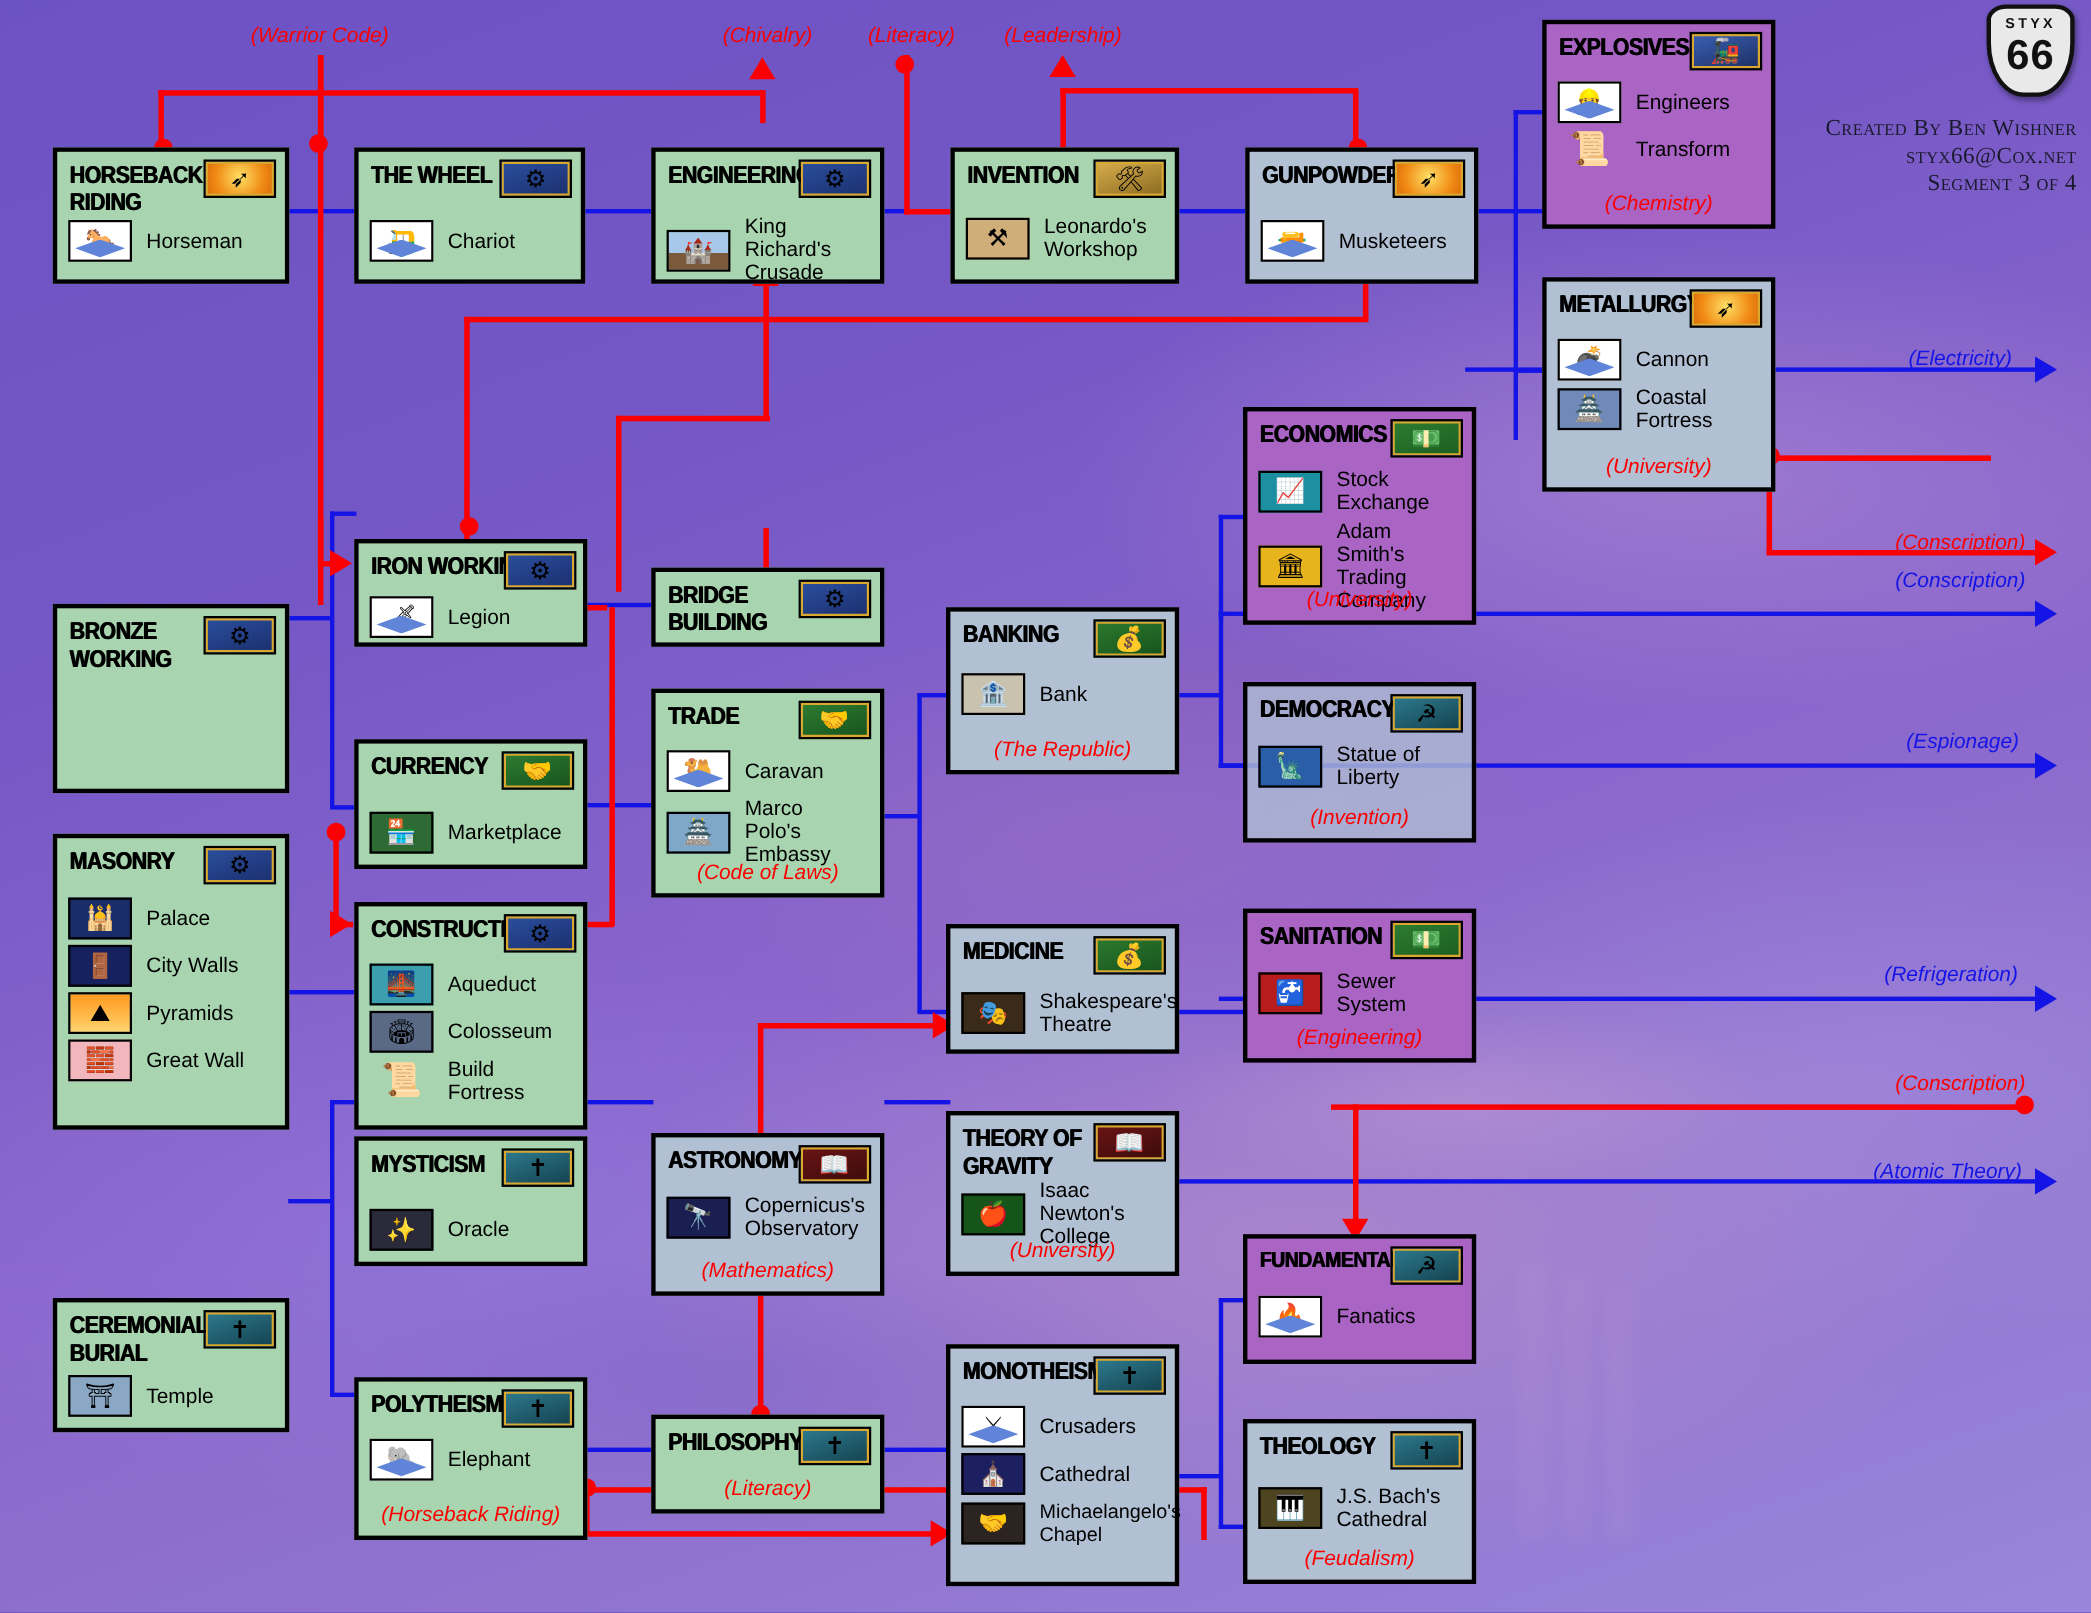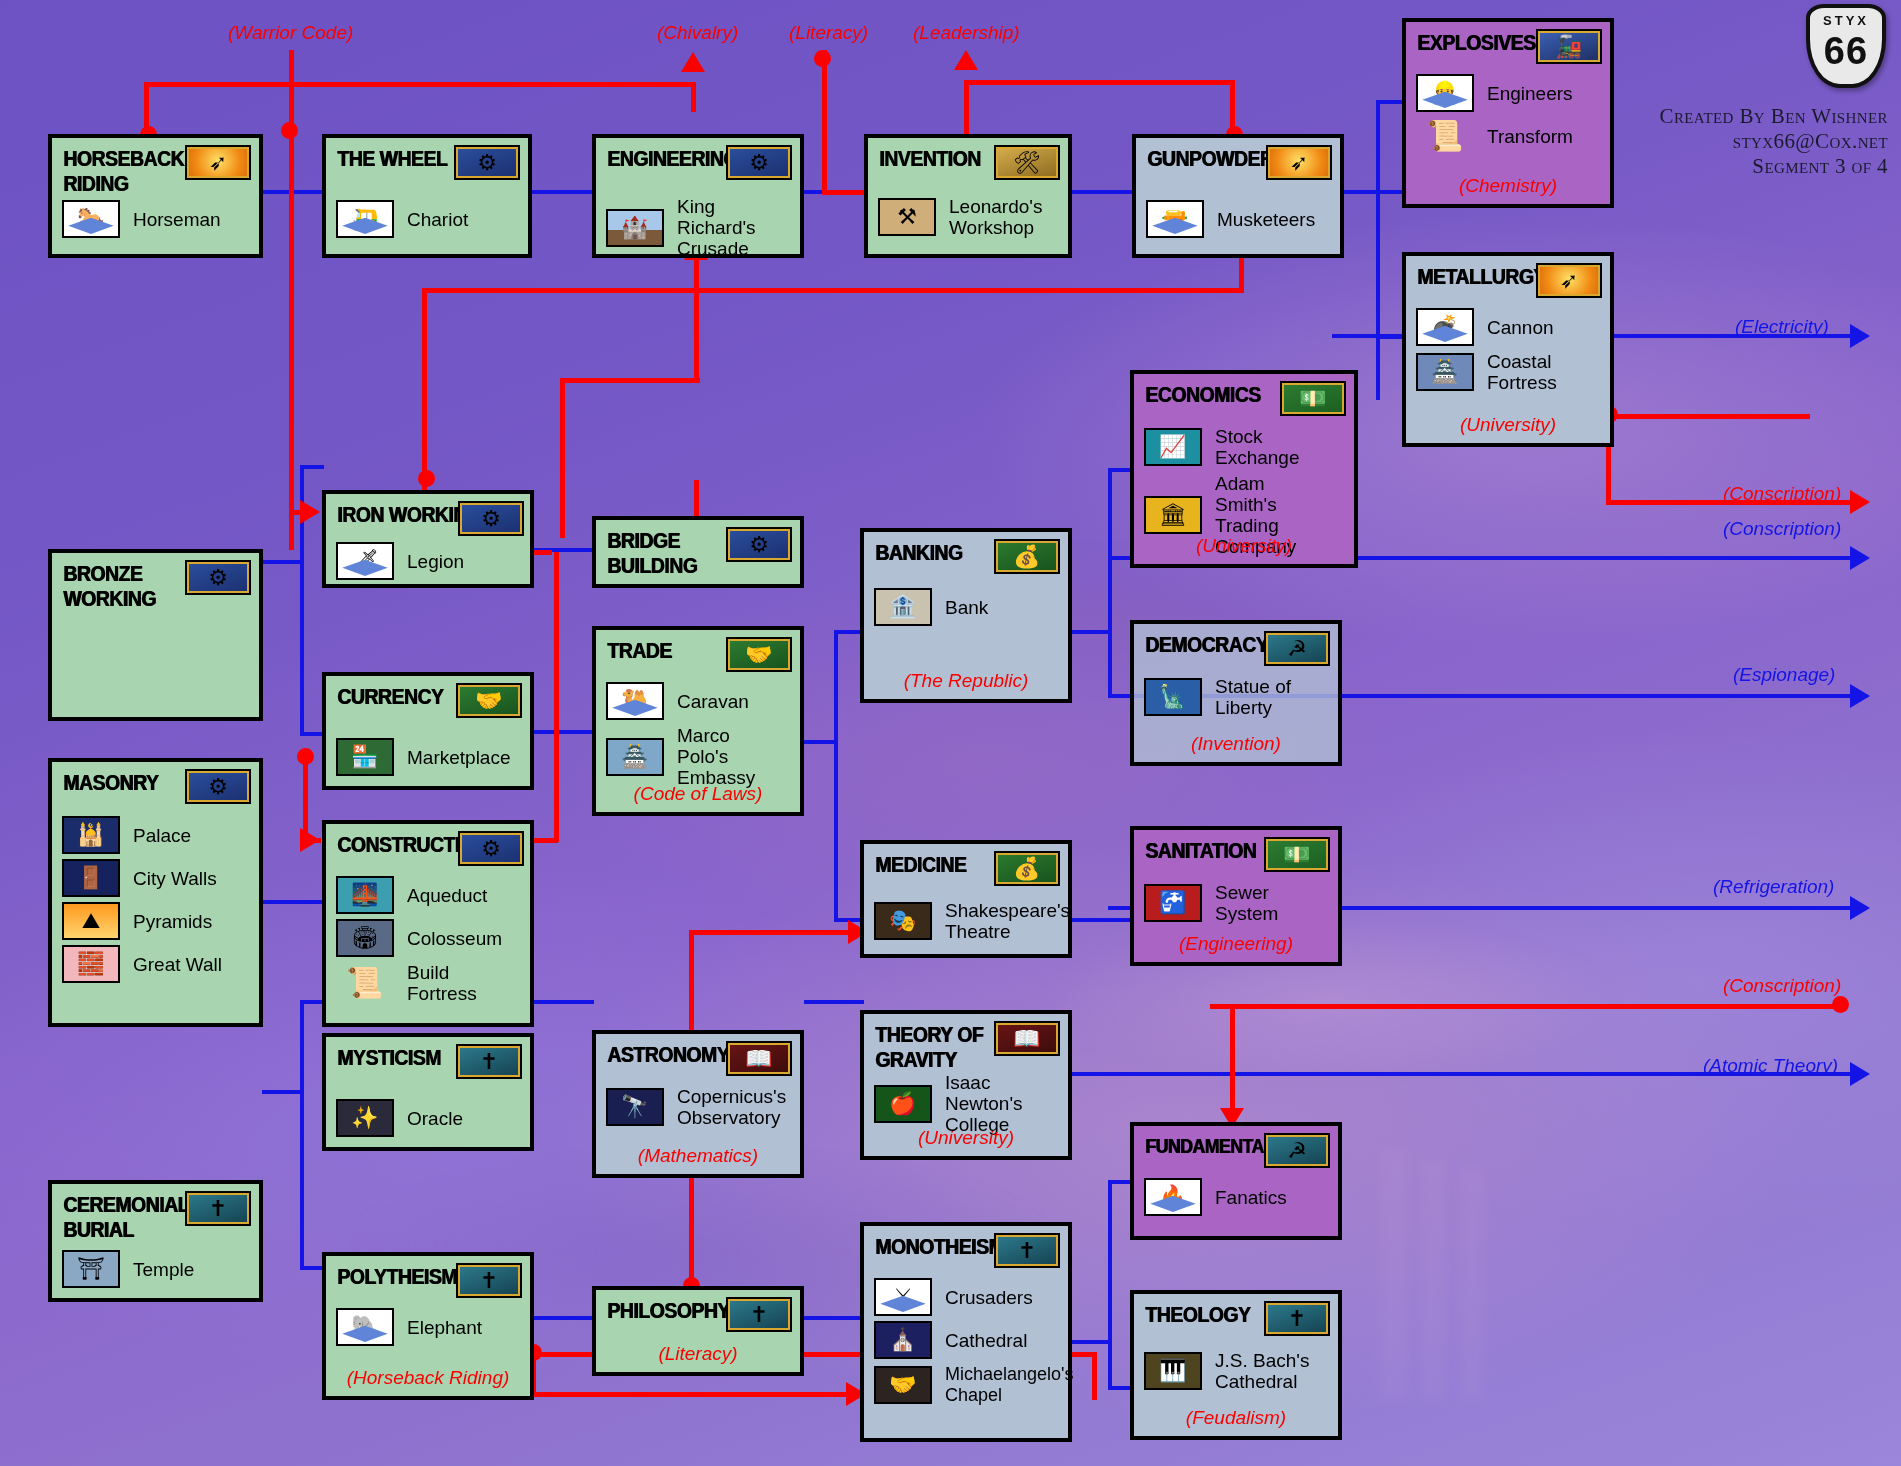--- a/index.html
+++ b/index.html
@@ -376,37 +376,37 @@
     </div>
   </div>
 
   <div class="box green" style="left:592px;top:516px;width:212px;height:72px;">
     <div class="tname" style="width:145px;">BRIDGE BUILDING</div>
     <div class="adv blu">
         <span class="gly">⚙</span>
       </div>
   </div>
 
-  <div class="box blue" style="left:860px;top:528px;width:212px;height:175px;">
+  <div class="box blue" style="left:860px;top:552px;width:212px;height:152px;">
     <div class="tname">BANKING</div>
     <div class="adv grn">
         <span class="gly">💰</span>
       </div>
     <div class="items" style="top:56px;">
       <div class="item">
         <div class="icn" style="background:#c8c2ae;">
             <span class="gly">🏦</span>
           </div>
         <div class="ilbl">Bank</div>
       </div>
     </div>
     <div class="req">(The Republic)</div>
   </div>
 
-  <div class="box purple" style="left:1130px;top:370px;width:228px;height:198px;">
+  <div class="box purple" style="left:1130px;top:370px;width:212px;height:198px;">
     <div class="tname">ECONOMICS</div>
     <div class="adv cash">
         <span class="gly">💵</span>
       </div>
     <div class="items" style="top:52px;">
       <div class="item">
         <div class="icn" style="background:#1c8fa0;">
             <span class="gly">📈</span>
           </div>
         <div class="ilbl" style="max-width:100px;">Stock Exchange</div>

